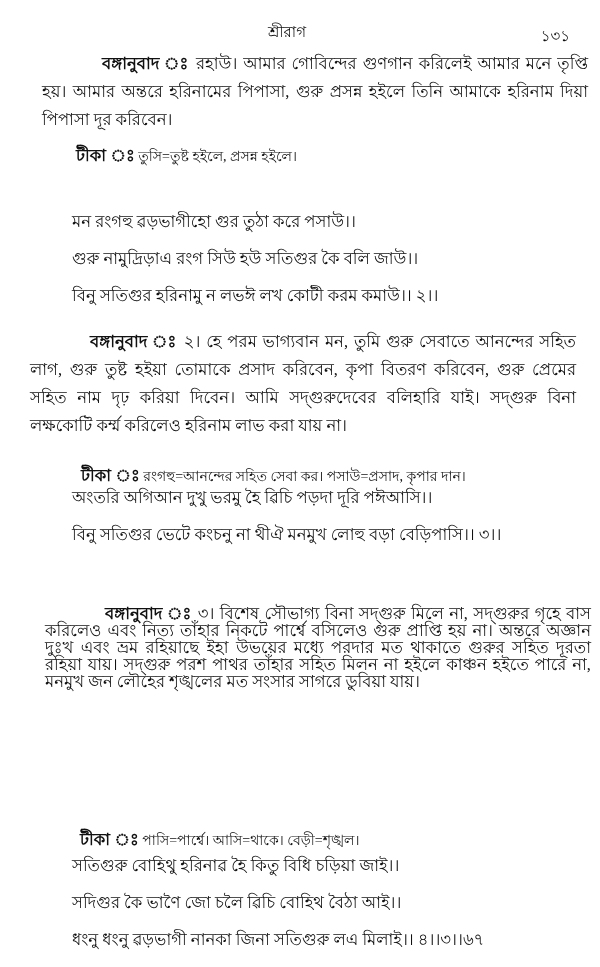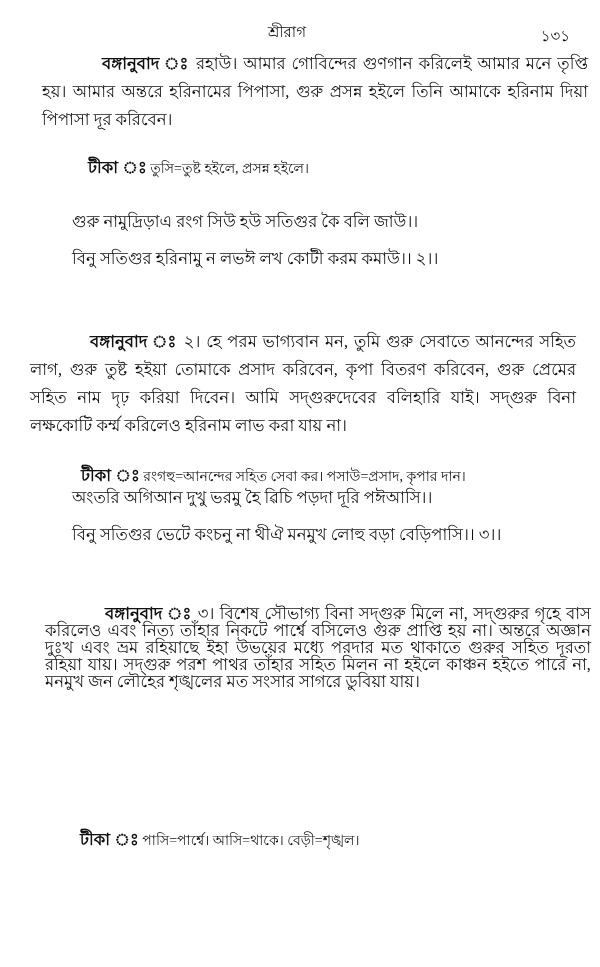--- a/index.html
+++ b/index.html
@@ -26,25 +26,26 @@
 
   <div class="header">
     <span class="running-title">শ্রীরাগ</span>
     <span class="page-number">১৩১</span>
   </div>
 
   <p class="para" style="top:38px; margin:12px;">
     <span class="indent"></span><span class="label">বঙ্গানুবাদ ঃ</span><span> রহাউ। আমার গোবিন্দের গুণগান করিলেই আমার মনে তৃপ্তি হয়। আমার অন্তরে হরিনামের পিপাসা, গুরু প্রসন্ন হইলে তিনি আমাকে হরিনাম দিয়া পিপাসা দূর করিবেন।</span>
   </p>
 
-  <p class="gloss" style="top:141px; margin:16px;">
+  <p class="gloss" style="top:141px; margin:4px;">
     <span class="label">টীকা ঃ</span><span> তুসি=তুষ্ট হইলে, প্রসন্ন হইলে।</span>
   </p>
 
   <div class="verse" style="top:208px;">
+    <div class="verse-line">মন রংগহু ৱড়ভাগীহো গুর তুঠা করে পসাউ।।</div>
     <div class="verse-line">গুরু নামুদ্রিড়াএ রংগ সিউ হউ সতিগুর কৈ বলি জাউ।।</div>
     <div class="verse-line">বিনু সতিগুর হরিনামু ন লভঈ লখ কোটী করম কমাউ।। ২।।</div>
   </div>
 
   <p class="para" style="top:328px; margin:0;">
     <span class="indent"></span><span class="label">বঙ্গানুবাদ ঃ</span><span> ২। হে পরম ভাগ্যবান মন, তুমি গুরু সেবাতে আনন্দের সহিত লাগ, গুরু তুষ্ট হইয়া তোমাকে প্রসাদ করিবেন, কৃপা বিতরণ করিবেন, গুরু প্রেমের সহিত নাম দৃঢ় করিয়া দিবেন। আমি সদ্গুরুদেবের বলিহারি যাই। সদ্গুরু বিনা লক্ষকোটি কর্ম্ম করিলেও হরিনাম লাভ করা যায় না।</span>
   </p>
 
   <p class="gloss" style="top:456px; margin:9px;">
     <span class="label">টীকা ঃ</span><span> রংগহু=আনন্দের সহিত সেবা কর। পসাউ=প্রসাদ, কৃপার দান।</span>
@@ -56,14 +57,19 @@
   </div>
 
   <p class="para" style="top:590px; margin:15px; line-height:17px;">
     <span class="indent"></span><span class="label">বঙ্গানুবাদ ঃ</span><span> ৩। বিশেষ সৌভাগ্য বিনা সদ্গুরু মিলে না, সদ্গুরুর গৃহে বাস করিলেও এবং নিত্য তাঁহার নিকটে পার্শ্বে বসিলেও গুরু প্রাপ্তি হয় না। অন্তরে অজ্ঞান দুঃখ এবং ভ্রম রহিয়াছে ইহা উভয়ের মধ্যে পরদার মত থাকাতে গুরুর সহিত দূরতা রহিয়া যায়। সদ্গুরু পরশ পাথর তাঁহার সহিত মিলন না হইলে কাঞ্চন হইতে পারে না, মনমুখ জন লৌহের শৃঙ্খলের মত সংসার সাগরে ডুবিয়া যায়।</span>
   </p>
 
   <p class="gloss" style="top:821px; margin:8px;">
     <span class="label">টীকা ঃ</span><span> পাসি=পার্শ্বে। আসি=থাকে। বেড়ী=শৃঙ্খল।</span>
   </p>
 
+  <div class="verse" style="top:852px;">
+    <div class="verse-line">সতিগুরু বোহিথু হরিনাৱ হৈ কিতু বিধি চড়িয়া জাই।।</div>
+    <div class="verse-line">সদিগুর কৈ ভাণৈ জো চলৈ ৱিচি বোহিথ বৈঠা আই।।</div>
+    <div class="verse-line">ধংনু ধংনু ৱড়ভাগী নানকা জিনা সতিগুরু লএ মিলাই।। ৪।।৩।।৬৭</div>
+  </div>
 
 </div>
 
 </body></html>

